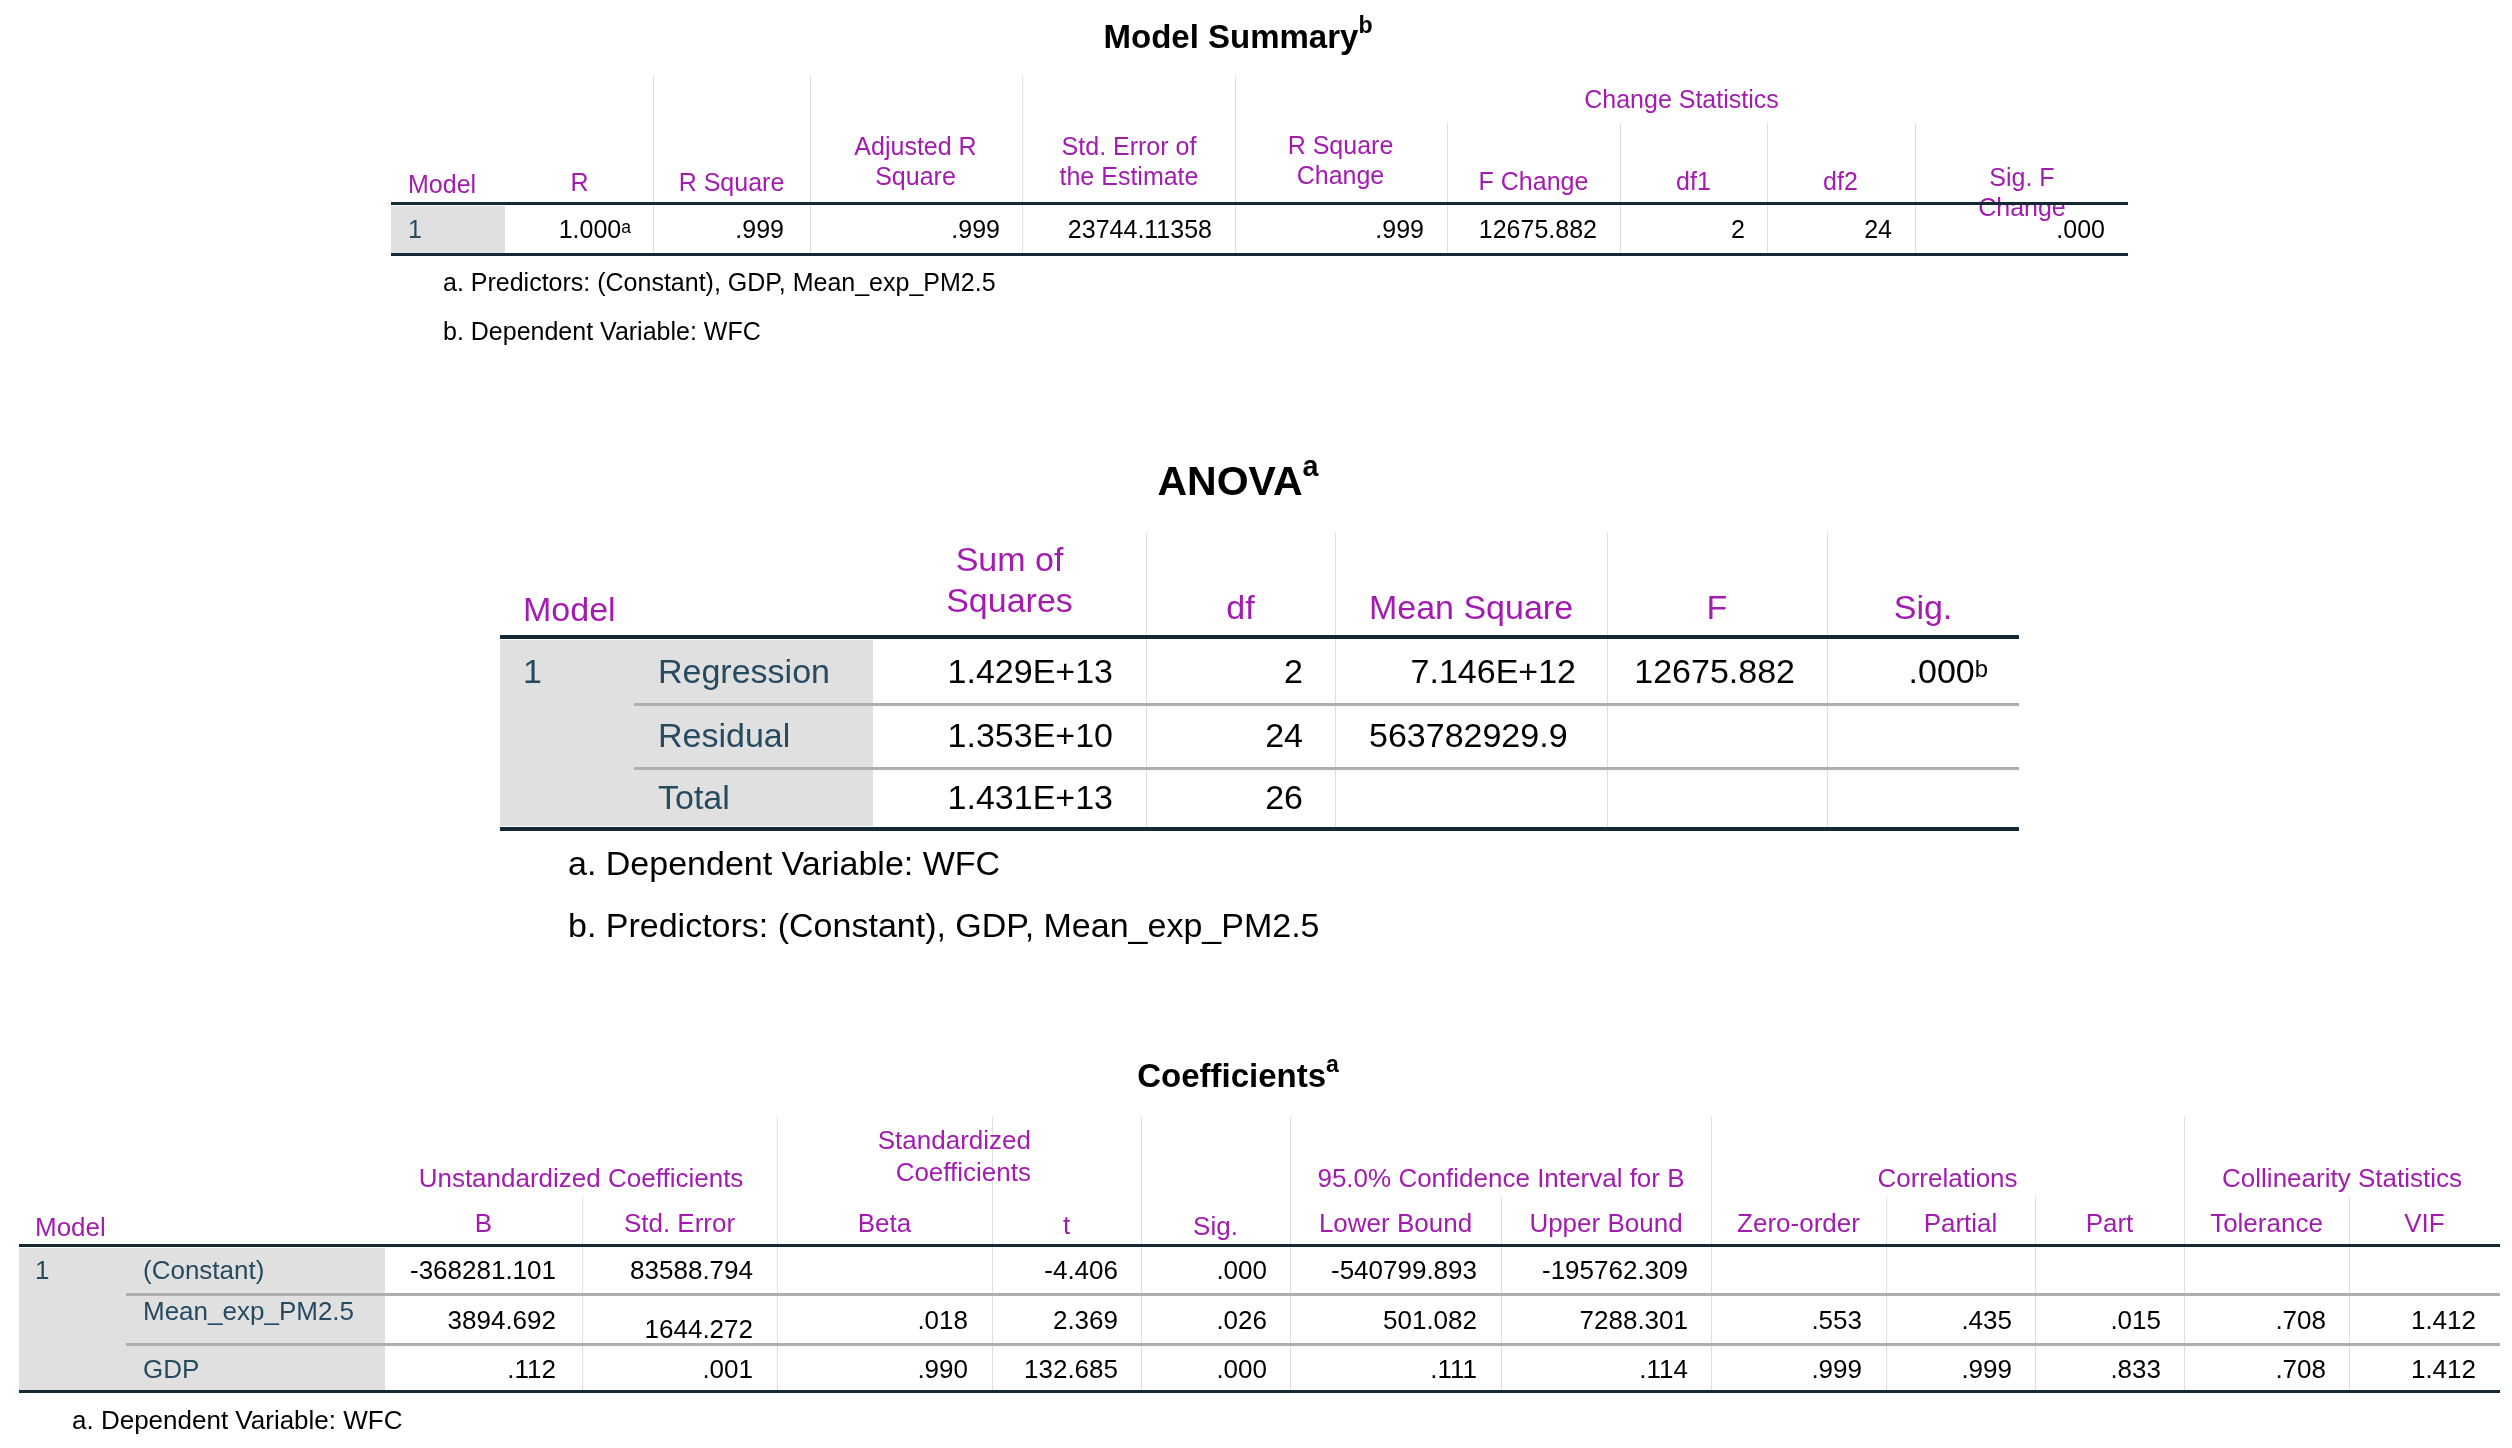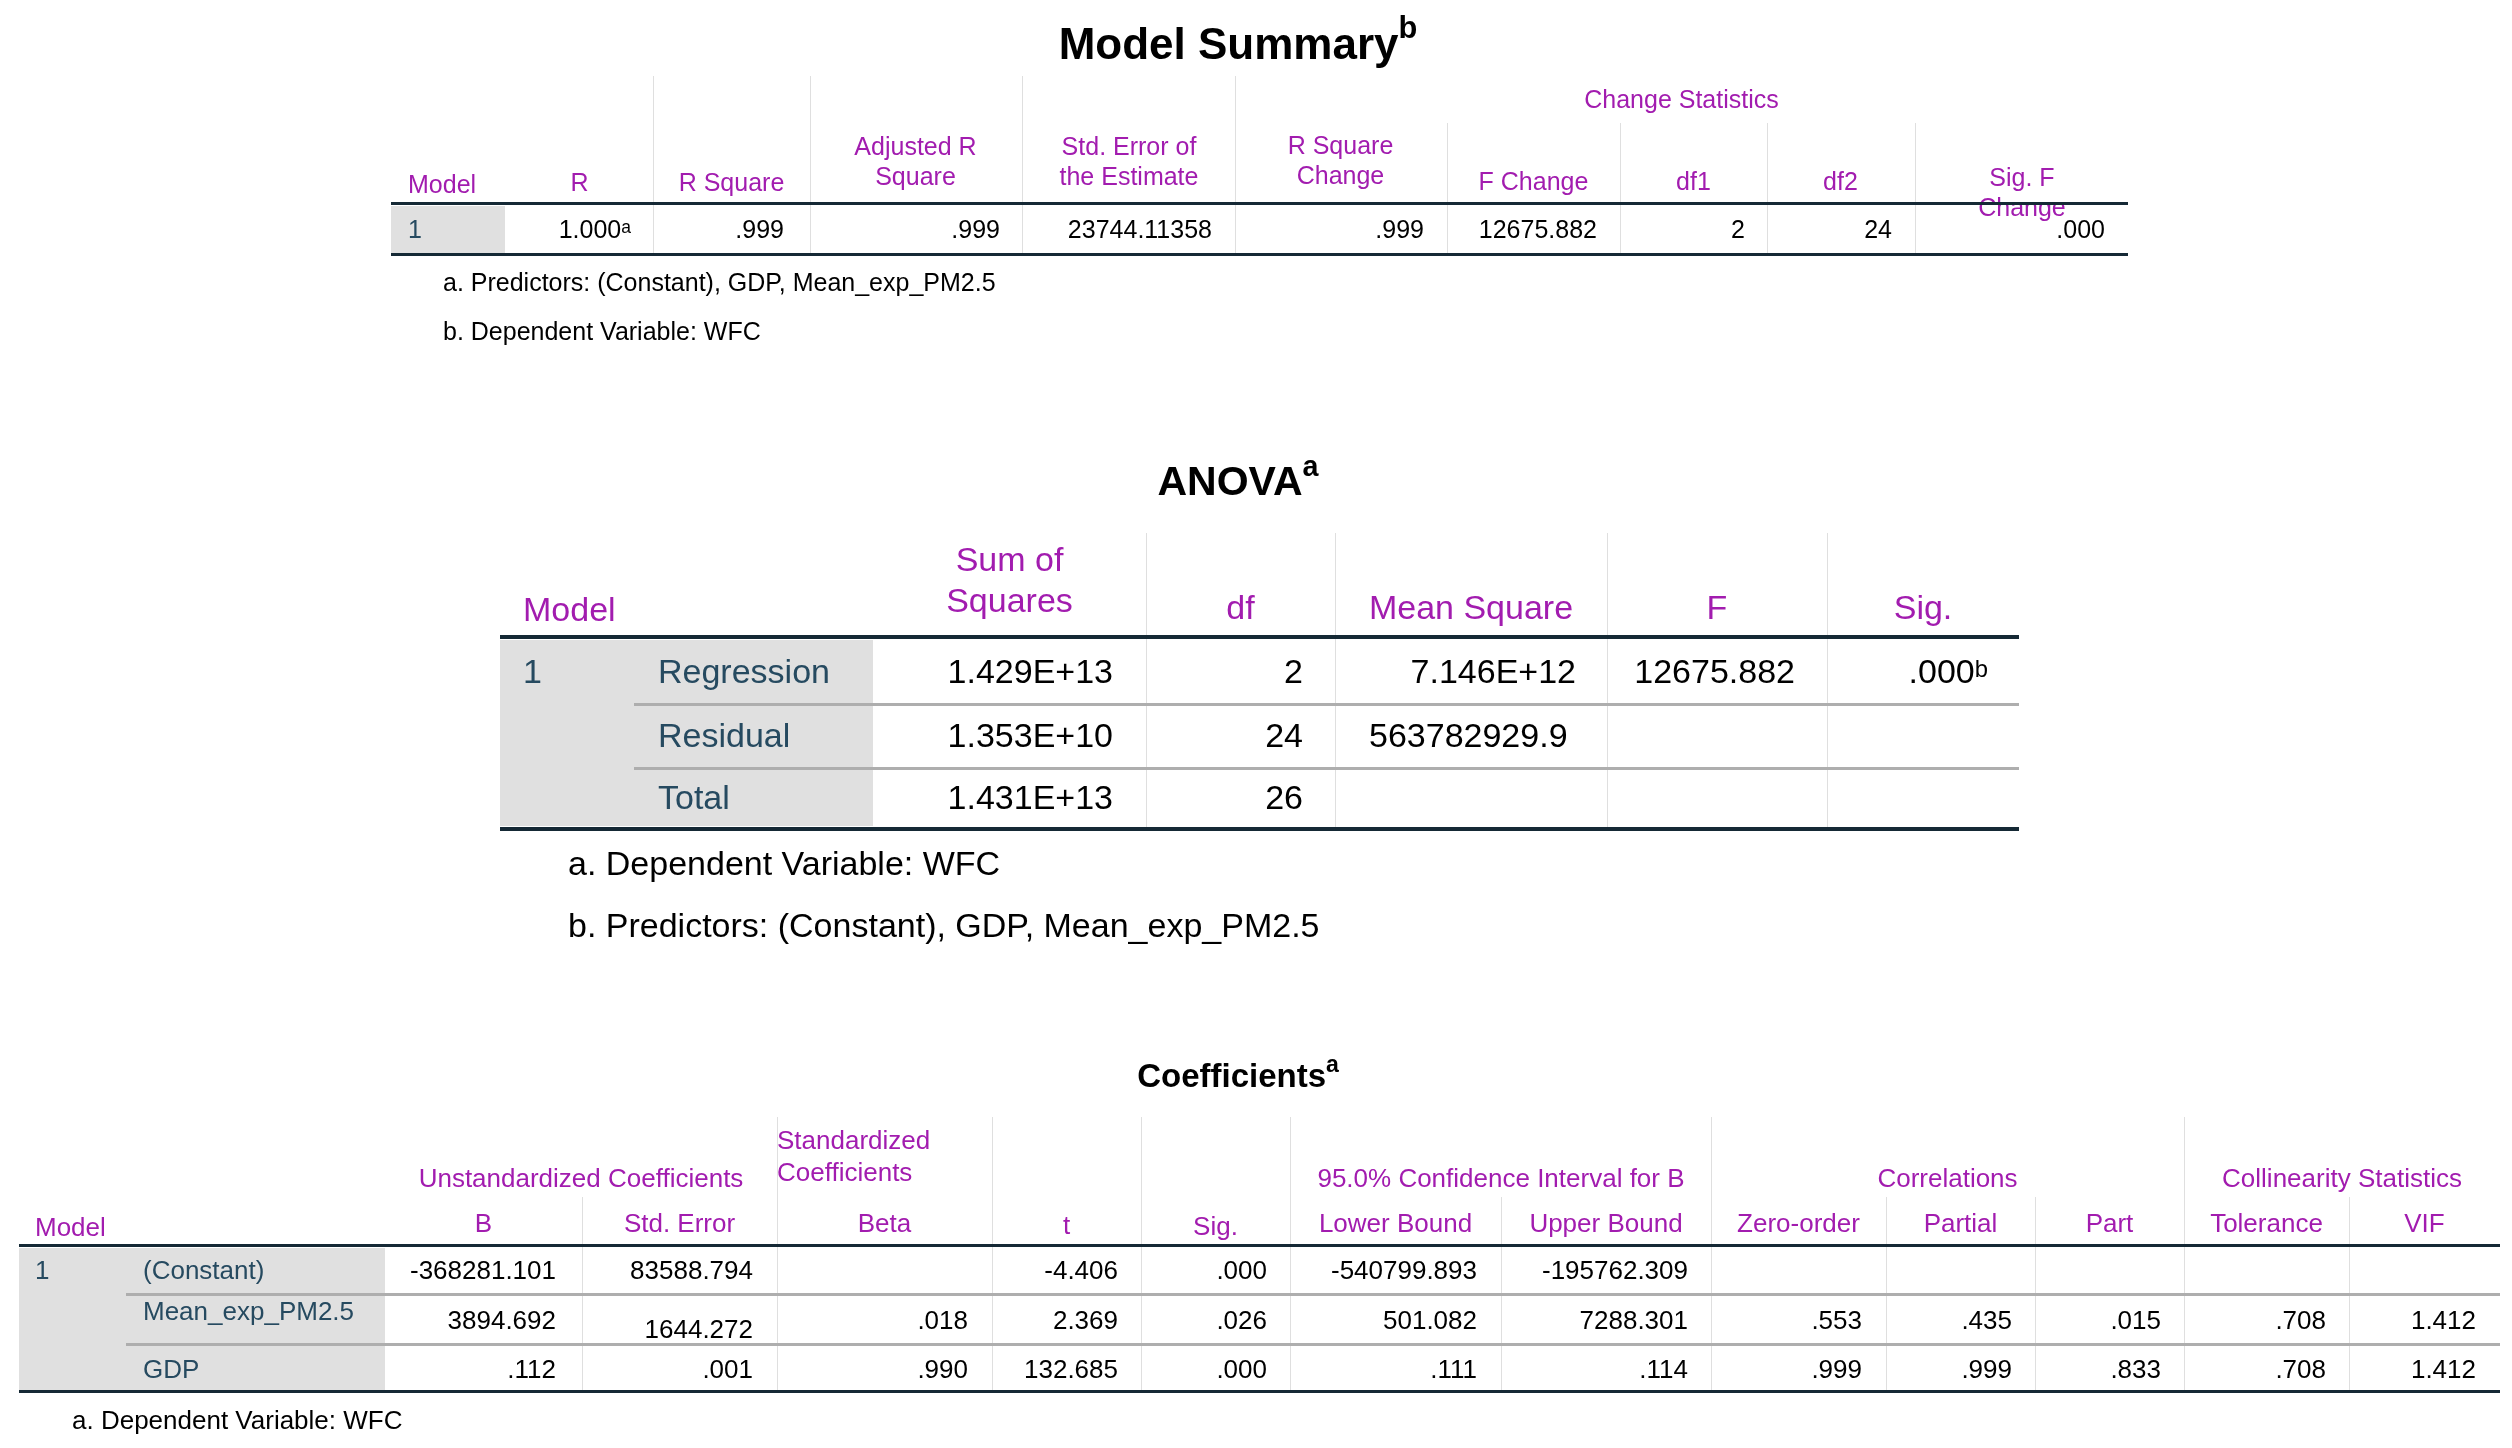--- a/index.html
+++ b/index.html
@@ -20,21 +20,21 @@
   sup.fn { font-size:0.7em; position:relative; top:-0.1em; }
   
   .ms { font-size:25px; }
   .an { font-size:34px; }
   .co { font-size:26px; }
 </style>
 </head>
 <body>
 
 <section>
-  <div class="title" style="left:1238px; top:15px; font-size:44px;">
+  <div class="title" style="left:1238px; top:15px; font-size:33px;">
     <span>Model Summary</span><sup>b</sup>
   </div>
 
   <div class="gray" style="left:391px; top:206px; width:114px; height:47px;"></div>
 
   <div class="thin-v" style="left:653px; top:76px; height:178px;"></div>
   <div class="thin-v" style="left:810px; top:76px; height:178px;"></div>
   <div class="thin-v" style="left:1022px; top:76px; height:178px;"></div>
   <div class="thin-v" style="left:1235px; top:76px; height:178px;"></div>
   <div class="thin-v" style="left:1447px; top:123px; height:132px;"></div>
@@ -157,21 +157,21 @@
   <div class="thin-v" style="left:1711px; top:1117px; height:276px;"></div>
   <div class="thin-v" style="left:2184px; top:1117px; height:276px;"></div>
 
   <div class="thin-v" style="left:582px; top:1197px; height:195px;"></div>
   <div class="thin-v" style="left:1501px; top:1197px; height:195px;"></div>
   <div class="thin-v" style="left:1886px; top:1197px; height:195px;"></div>
   <div class="thin-v" style="left:2035px; top:1197px; height:195px;"></div>
   <div class="thin-v" style="left:2349px; top:1197px; height:195px;"></div>
 
   <div class="hdr co" style="left:385px; top:1146px; width:392px; height:48px;">Unstandardized Coefficients</div>
-  <div class="hdr co" style="left:777px; top:1119px; width:215px; height:75px; flex-direction:column; align-items:flex-start;">
+  <div class="hdr co" style="left:777px; top:1119px; width:215px; height:75px; flex-direction:column; align-items:flex-end;padding-left:39px;">
     <span>Standardized</span>
     <span>Coefficients</span>
   </div>
   <div class="hdr co" style="left:1290px; top:1146px; width:422px; height:48px;">95.0% Confidence Interval for B</div>
   <div class="hdr co" style="left:1711px; top:1146px; width:473px; height:48px;">Correlations</div>
   <div class="hdr co" style="left:2184px; top:1146px; width:316px; height:48px;">Collinearity Statistics</div>
 
   <div class="hdr co left" style="left:35px; top:1201px; width:136px; height:42px;">Model</div>
   <div class="hdr co" style="left:385px; top:1201px; width:197px; height:38px;">B</div>
   <div class="hdr co" style="left:582px; top:1201px; width:195px; height:38px;">Std. Error</div>

